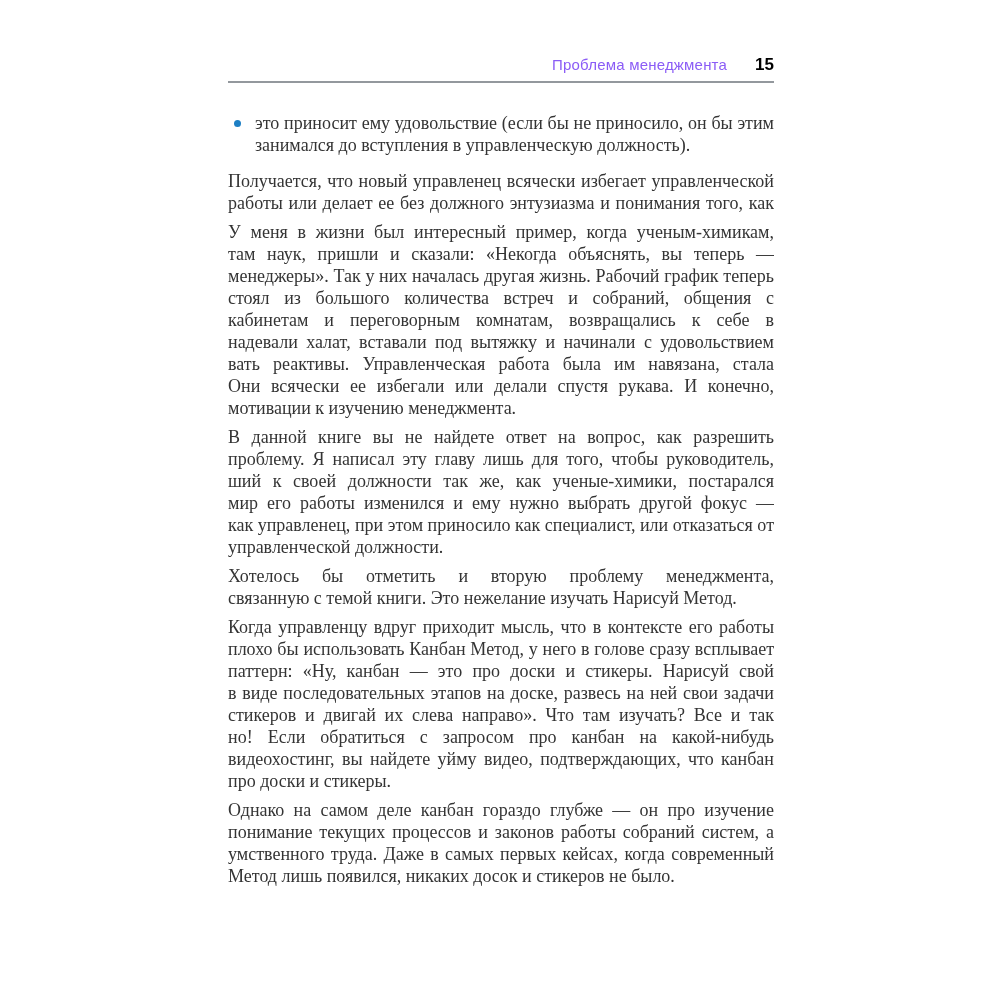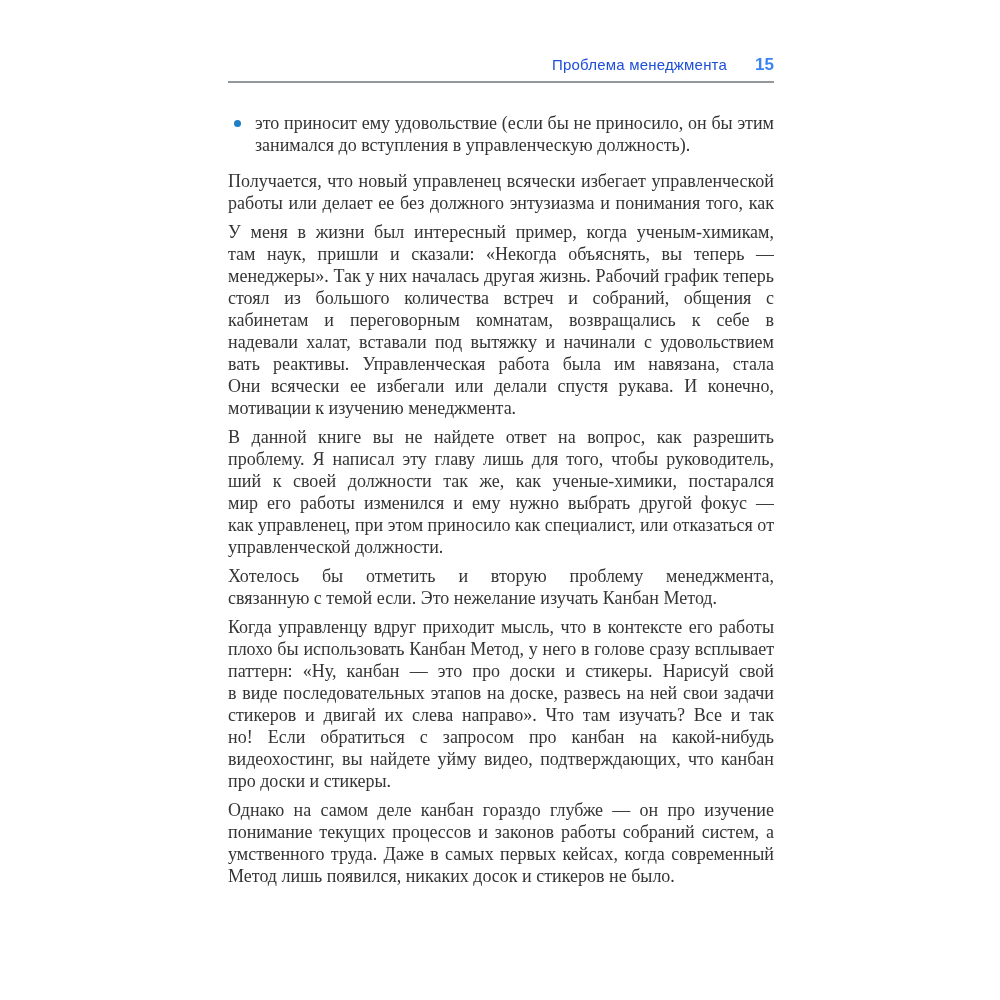--- a/index.html
+++ b/index.html
@@ -17,21 +17,21 @@
     top: 55px;
     left: 228px;
     width: 546px;
     display: flex;
     justify-content: flex-end;
     align-items: baseline;
     font-family: "Liberation Sans", sans-serif;
   }
   .header-title {
     font-size: 15px;
-    color: #1d4ed8;
+    color: #8b5cf6;
     letter-spacing: 0.2px;
   }
   .page-number {
     font-size: 17px;
     font-weight: bold;
     margin-left: 28px;
   }
   .header-rule {
     position: absolute;
     top: 81px;
@@ -75,21 +75,21 @@
   .line.last {
     text-align-last: left;
   }
 </style>
 </head>
 <body>
 
 <div class="page">
   <div class="header">
     <span class="header-title">Проблема менеджмента</span>
-    <span class="page-number" style="color: #3b82f6;">15</span>
+    <span class="page-number" style="color: #000000;">15</span>
   </div>
   <div class="header-rule" style="background: rgb(147, 152, 157);"></div>
   <div class="content">
       <div class="block bullet">
         <span class="bullet-marker" style="background: rgb(29, 127, 196);"></span>
         <div class="line">это приносит ему удовольствие (если бы не приносило, он бы этим не</div>
         <div class="line last">занимался до вступления в управленческую должность).</div>
       </div>
       <div class="block">
         <div class="line">Получается, что новый управленец всячески избегает управленческой</div>
@@ -109,21 +109,21 @@
       <div class="block">
         <div class="line">В данной книге вы не найдете ответ на вопрос, как разрешить вышеописанную</div>
         <div class="line">проблему. Я написал эту главу лишь для того, чтобы руководитель, пришед-</div>
         <div class="line">ший к своей должности так же, как ученые-химики, постарался осознать, что</div>
         <div class="line">мир его работы изменился и ему нужно выбрать другой фокус — развиваться</div>
         <div class="line">как управленец, при этом приносило как специалист, или отказаться от</div>
         <div class="line last">управленческой должности.</div>
       </div>
       <div class="block">
         <div class="line">Хотелось бы отметить и вторую проблему менеджмента, непосредственно</div>
-        <div class="line last">связанную с темой если. Это нежелание изучать Канбан Метод.</div>
+        <div class="line last">связанную с темой книги. Это нежелание изучать Нарисуй Метод.</div>
       </div>
       <div class="block">
         <div class="line">Когда управленцу вдруг приходит мысль, что в контексте его работы не-</div>
         <div class="line">плохо бы использовать Канбан Метод, у него в голове сразу всплывает</div>
         <div class="line">паттерн: «Ну, канбан — это про доски и стикеры. Нарисуй свой процесс</div>
         <div class="line">в виде последовательных этапов на доске, развесь на ней свои задачи в виде</div>
         <div class="line">стикеров и двигай их слева направо». Что там изучать? Все и так понят-</div>
         <div class="line">но! Если обратиться с запросом про канбан на какой-нибудь популярный</div>
         <div class="line">видеохостинг, вы найдете уйму видео, подтверждающих, что канбан — это</div>
         <div class="line last">про доски и стикеры.</div>

